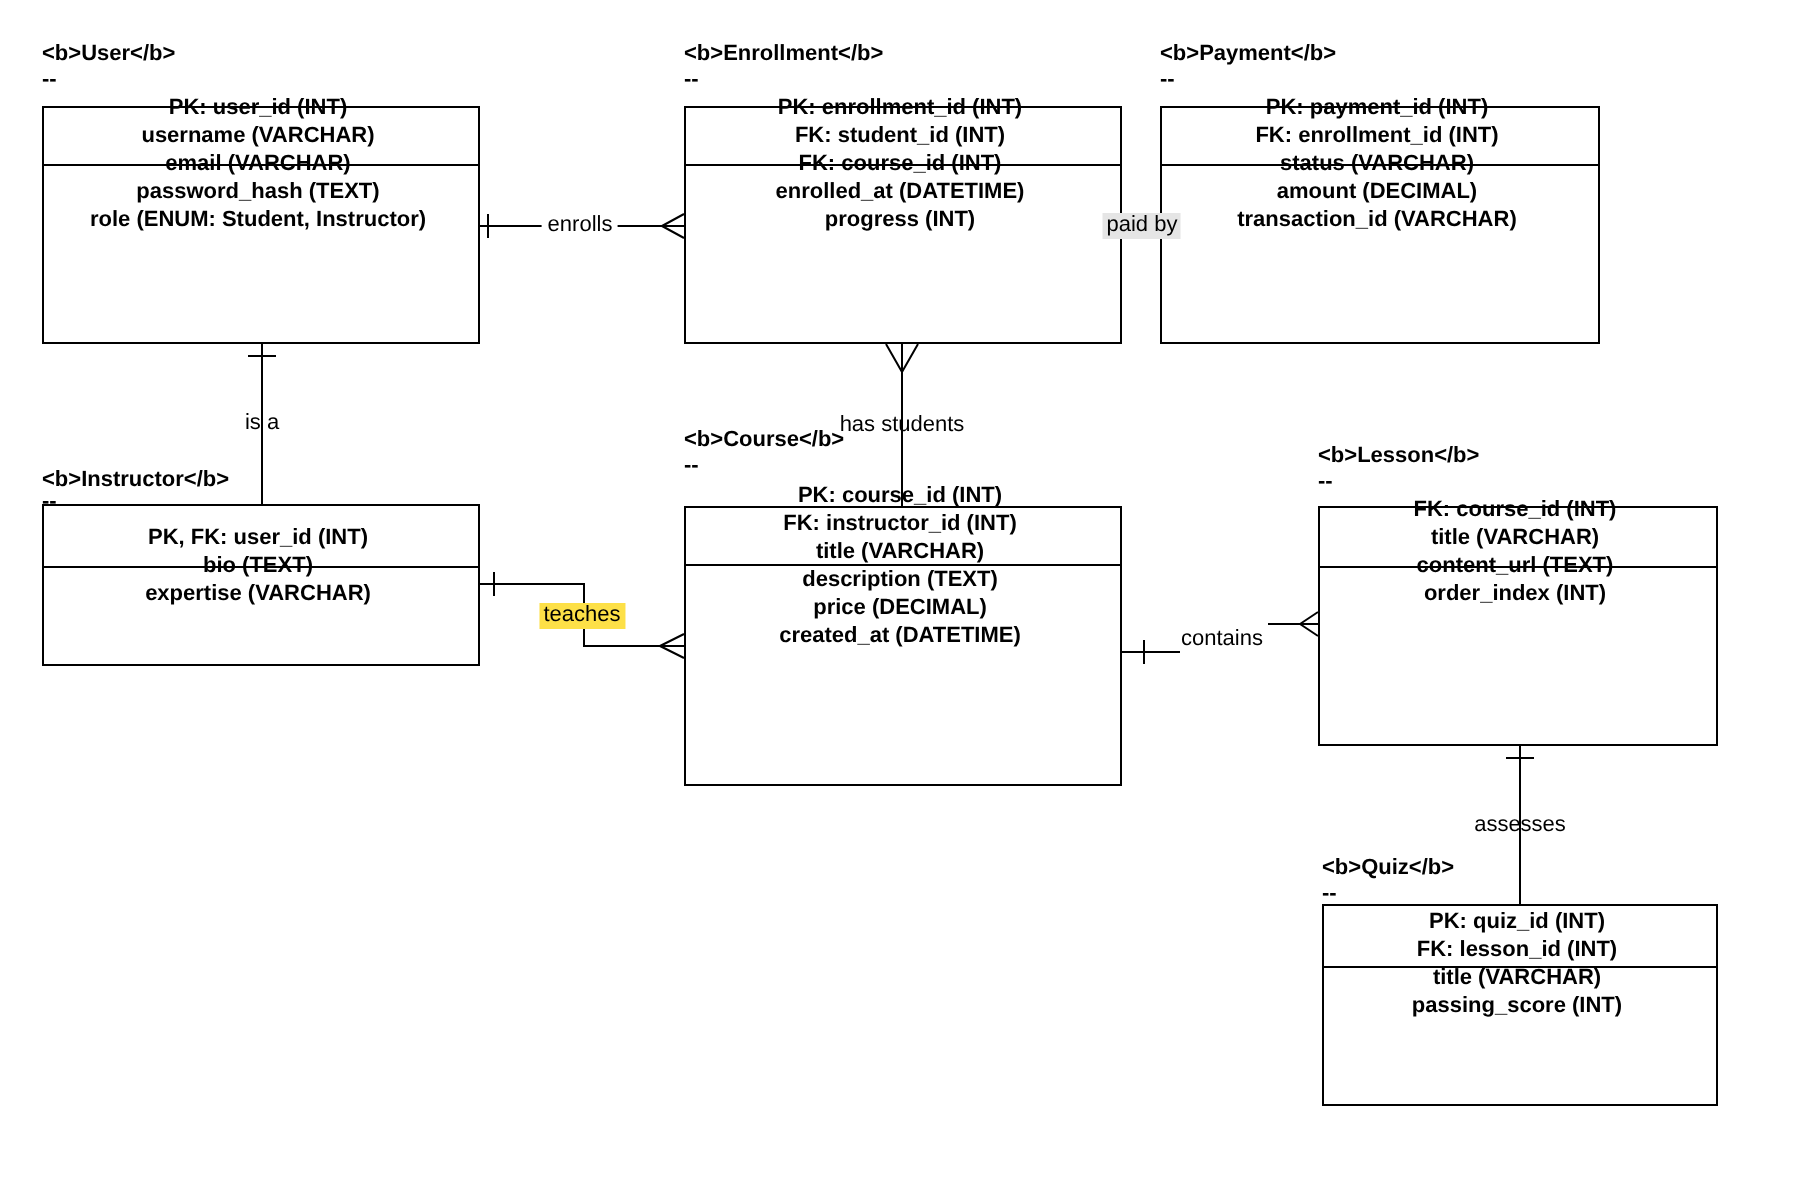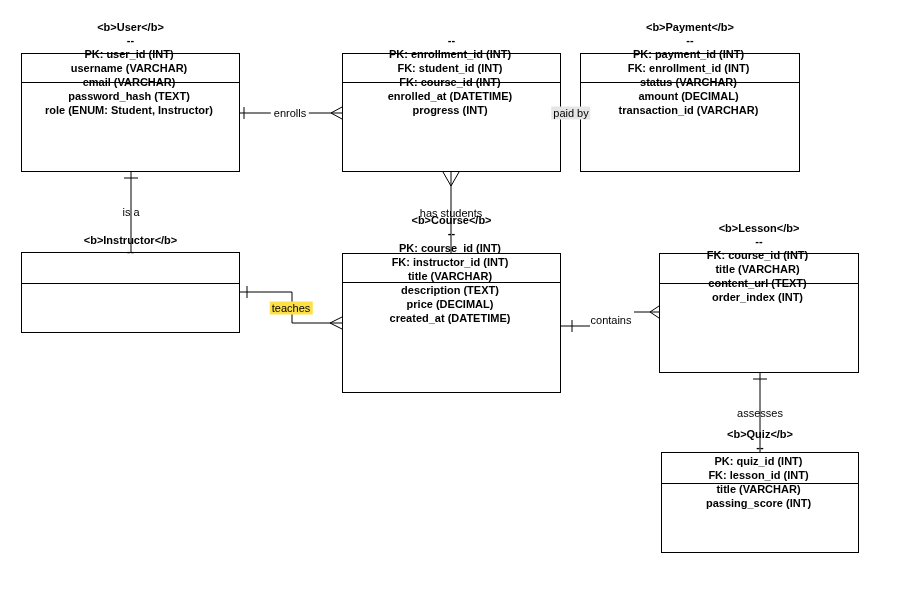--- a/index.html
+++ b/index.html
@@ -5,21 +5,21 @@
   html,body{margin:0;padding:0;background:#fff;}
   .canvas{
     position:relative;width:901px;height:594px;background:#ffffff;
     font-family:"Liberation Sans", sans-serif;color:#000;overflow:hidden;
   }
   svg.wires{position:absolute;left:0;top:0;z-index:2;}
   
   .ent{position:absolute;left:var(--x);top:0;width:var(--w);height:100%;z-index:1;}
   .etitle,.esep{
     position:absolute;left:0;right:0;height:14px;line-height:14px;
-    text-align:center;font-size:11px;font-weight:bold;white-space:nowrap;
+    font-size:11px;font-weight:bold;white-space:nowrap;
   }
   .etitle{top:calc(var(--title-y) - 7px);}
   .esep{top:calc(var(--sep-y) - 7px);}
   .ebox{
     position:absolute;left:0;right:0;top:var(--box-top);height:var(--box-h);
     box-sizing:border-box;border:1px solid #000;background:transparent;
   }
   .edivider{position:absolute;left:0;right:0;top:var(--div-y);height:1px;background:#000;}
   .erows{position:absolute;left:0;right:3px;top:calc(var(--rows-y) - 7px);}
   .erows div{
@@ -69,20 +69,21 @@
     <div class="erows">
         <div>PK: user_id (INT)</div>
         <div>username (VARCHAR)</div>
         <div>email (VARCHAR)</div>
         <div>password_hash (TEXT)</div>
         <div>role (ENUM: Student, Instructor)</div>
       </div>
   </div>
 
   <div class="ent" id="ent-enrollment">
+    <div class="etitle">&lt;b&gt;Enrollment&lt;/b&gt;</div>
     <div class="esep">--</div>
     <div class="ebox"></div>
     <div class="edivider"></div>
     <div class="erows">
         <div>PK: enrollment_id (INT)</div>
         <div>FK: student_id (INT)</div>
         <div>FK: course_id (INT)</div>
         <div>enrolled_at (DATETIME)</div>
         <div>progress (INT)</div>
       </div>
@@ -100,20 +101,25 @@
         <div>amount (DECIMAL)</div>
         <div>transaction_id (VARCHAR)</div>
       </div>
   </div>
 
   <div class="ent" id="ent-instructor">
     <div class="etitle">&lt;b&gt;Instructor&lt;/b&gt;</div>
     <div class="esep">--</div>
     <div class="ebox"></div>
     <div class="edivider"></div>
+    <div class="erows">
+        <div>PK, FK: user_id (INT)</div>
+        <div>bio (TEXT)</div>
+        <div>expertise (VARCHAR)</div>
+      </div>
   </div>
 
   <div class="ent" id="ent-course">
     <div class="etitle">&lt;b&gt;Course&lt;/b&gt;</div>
     <div class="esep">--</div>
     <div class="ebox"></div>
     <div class="edivider"></div>
     <div class="erows">
         <div>PK: course_id (INT)</div>
         <div>FK: instructor_id (INT)</div>

